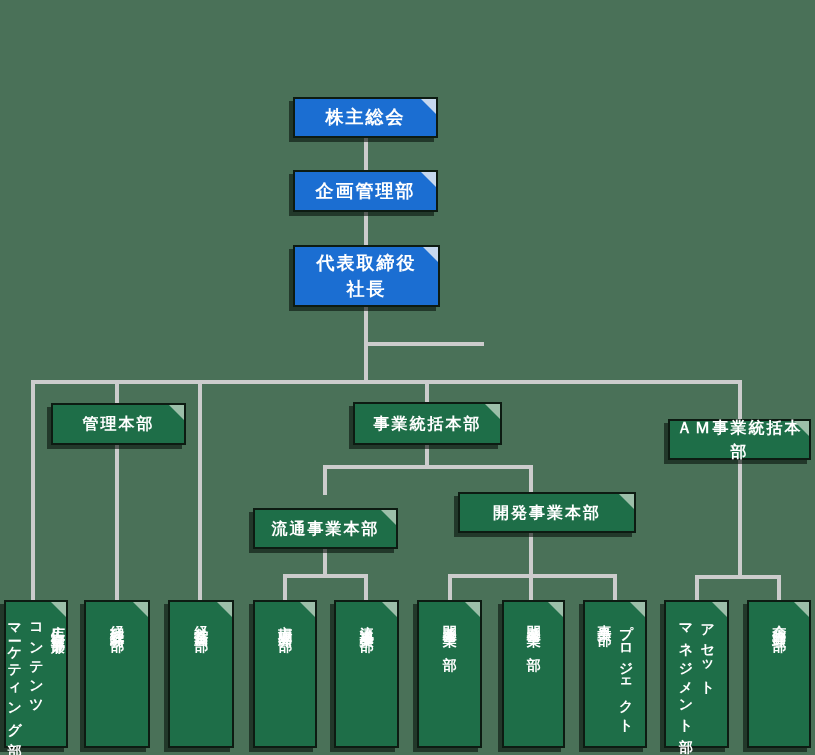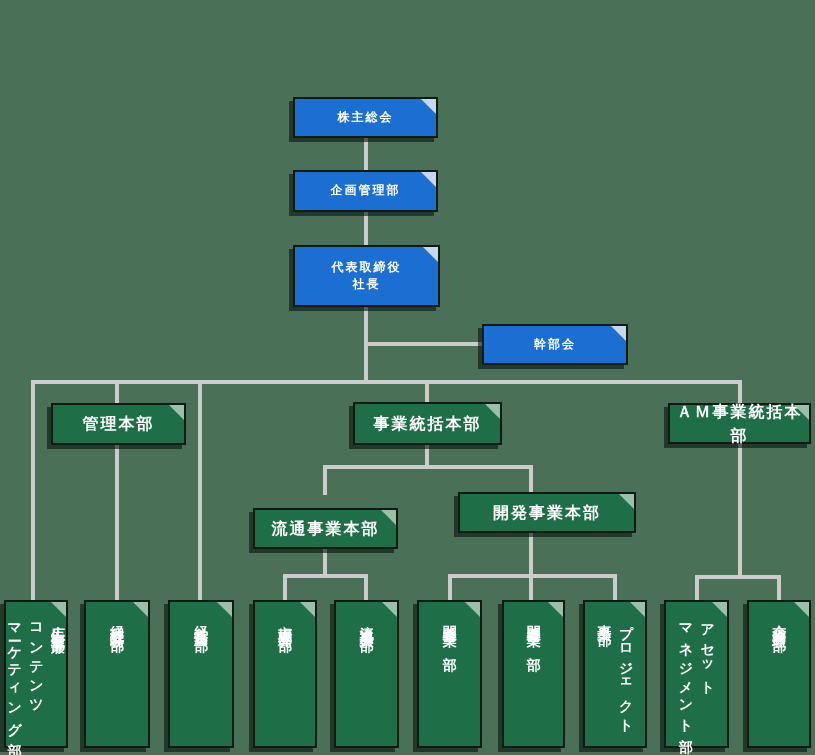--- a/index.html
+++ b/index.html
@@ -38,21 +38,21 @@
     z-index:3;
   }
   .green .fold { border-top-color:#9cbfa9; }
   .label {
     white-space:pre-line;
     text-align:center;
     font-size:16px;
     letter-spacing:2px;
     line-height:1.45;
   }
-  .blue .label { font-size:12px; }
+  .blue .label { font-size:18px; }
   .vbox {
     align-items:flex-start;
     justify-content:center;
     padding-top:12px;
   }
   .vbox .label {
     writing-mode:vertical-rl;
     text-orientation:upright;
     font-size:14px;
     letter-spacing:3px;
@@ -96,34 +96,30 @@
   </div>
   <div class="box blue" style="left:293px;top:170px;width:145px;height:42px;">
     <span class="fold"></span>
     <span class="label">企画管理部</span>
   </div>
   <div class="box blue" style="left:293px;top:245px;width:147px;height:62px;">
     <span class="fold"></span>
     <span class="label">代表取締役
 社長</span>
   </div>
-  <div class="box blue" style="left:482px;top:324px;width:146px;height:41px;">
-    <span class="fold"></span>
-    <span class="label">幹部会</span>
-  </div>
 
   <div class="box green" style="left:51px;top:403px;width:135px;height:42px;">
     <span class="fold"></span>
     <span class="label">管理本部</span>
   </div>
   <div class="box green" style="left:353px;top:402px;width:149px;height:43px;">
     <span class="fold"></span>
     <span class="label">事業統括本部</span>
   </div>
-  <div class="box green" style="left:668px;top:403px;width:143px;height:41px;">
+  <div class="box green" style="left:668px;top:419px;width:143px;height:41px;">
     <span class="fold"></span>
     <span class="label">ＡＭ事業統括本部</span>
   </div>
 
   <div class="box green" style="left:253px;top:492px;width:145px;height:41px;margin-top:16px;">
     <span class="fold"></span>
     <span class="label">流通事業本部</span>
   </div>
   <div class="box green" style="left:458px;top:492px;width:178px;height:41px;">
     <span class="fold"></span>

